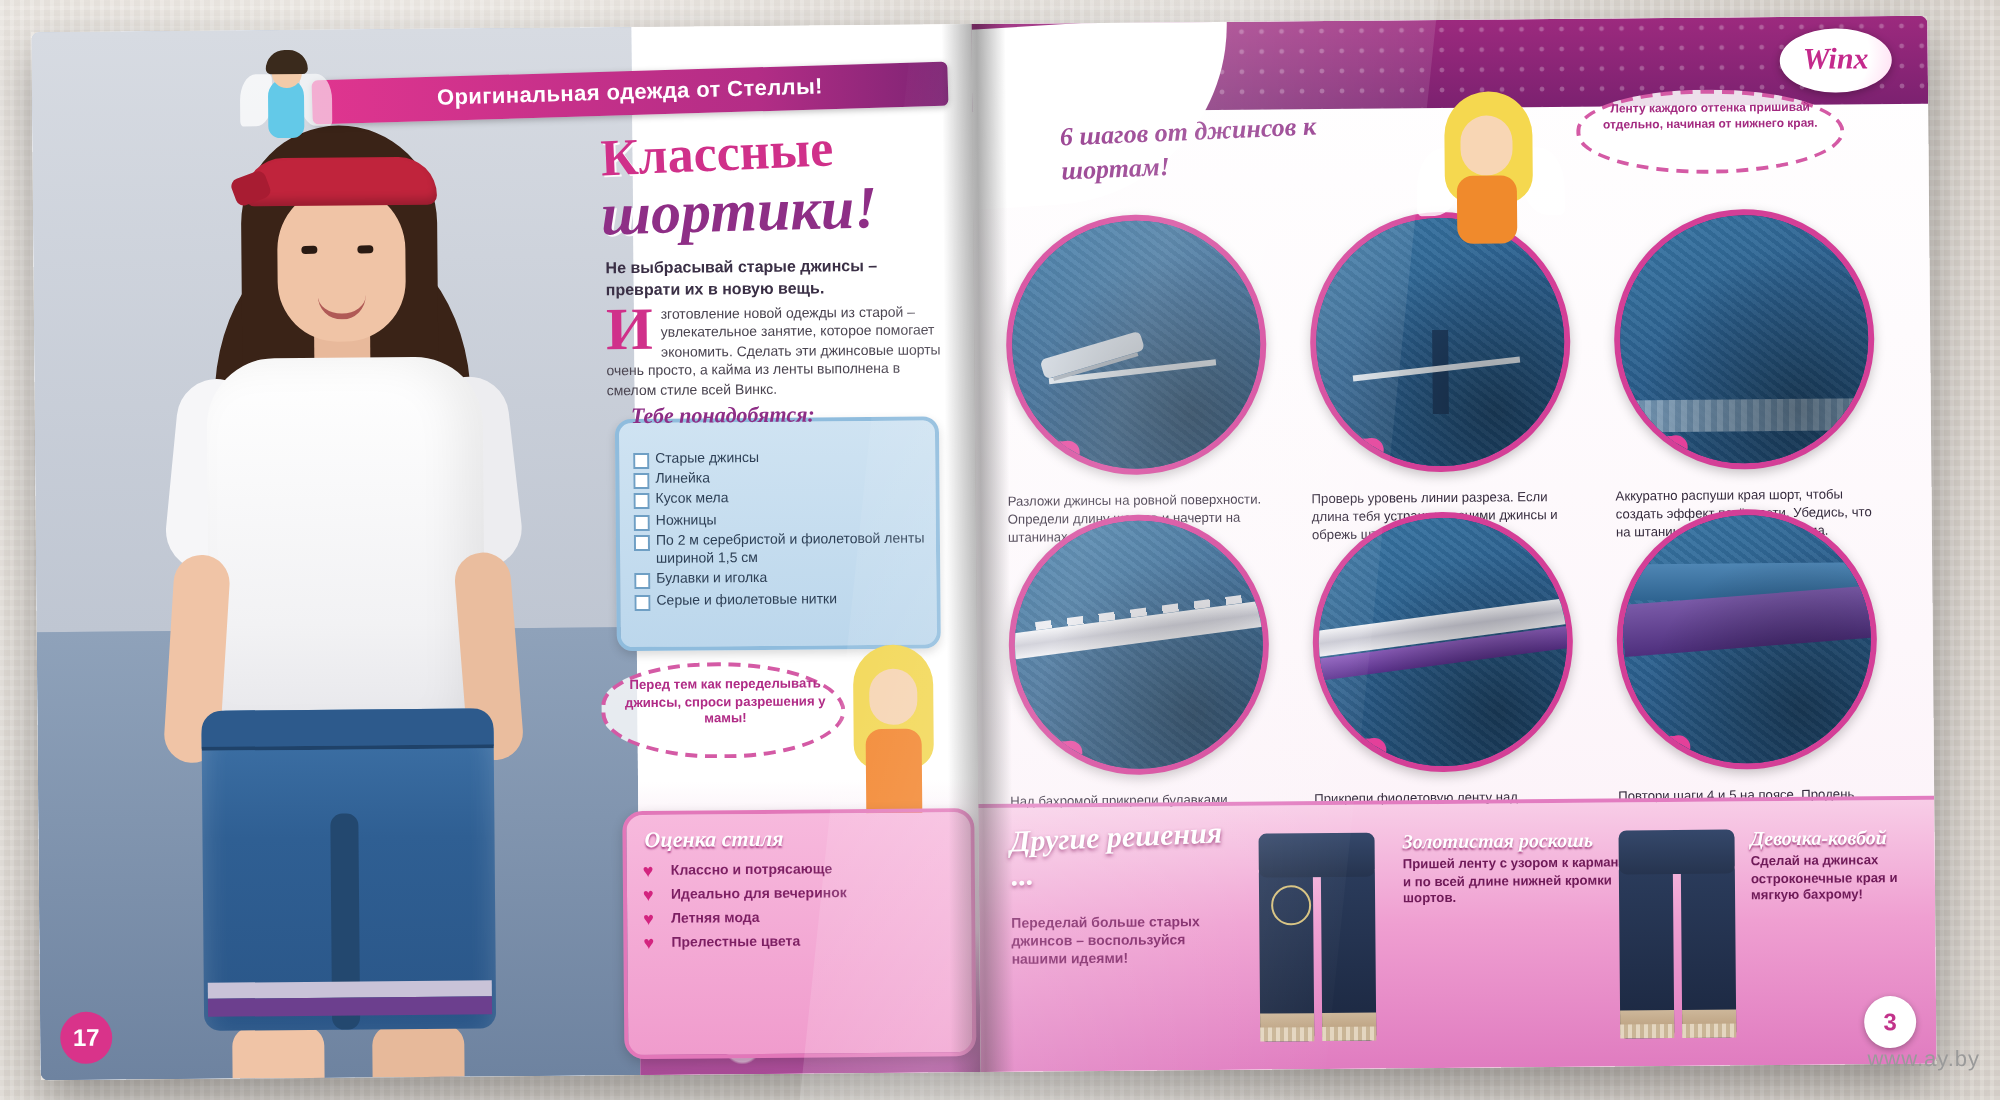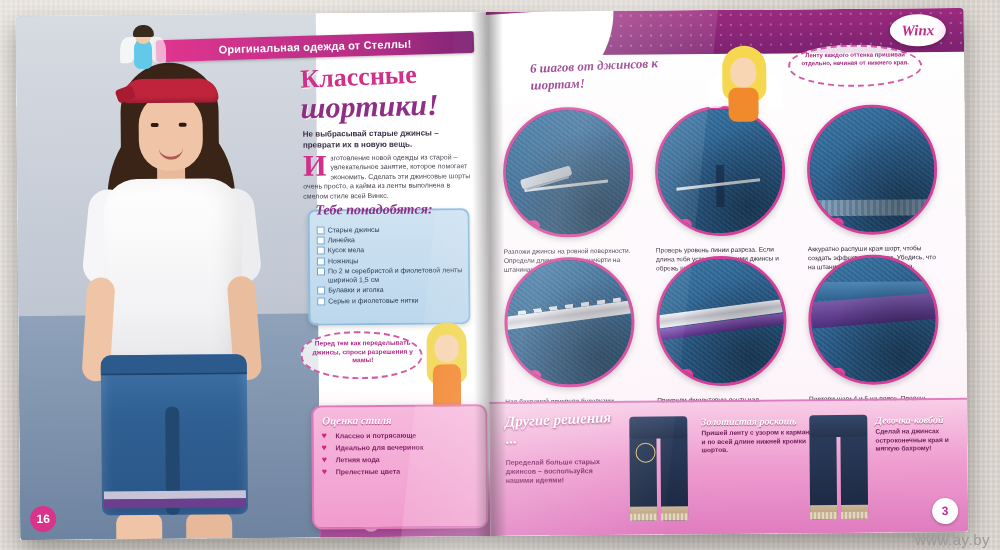--- a/index.html
+++ b/index.html
@@ -223,21 +223,21 @@
     position:absolute; left:290px; top:196px; width:158px; height:112px;
     background: linear-gradient(180deg,#cfe3f2 0%, #bcd7ec 100%);
     border: 2px solid #8fbcdd;
     border-radius: 8px;
     z-index:12;
     box-shadow: 0 2px 5px rgba(0,0,0,.15);
   }
   .mat-title {
     position:absolute; left:6px; top:-9px;
     font-family:"Liberation Serif", serif;
-    font-size:14px; color:#8e2e86; font-weight:bold; font-style:italic;
+    font-size:11px; color:#8e2e86; font-weight:bold; font-style:italic;
     background: transparent;
   }
   .mat-list {
     margin: 14px 0 0 7px;
     padding: 0;
     list-style: none;
   }
   .mat-list li {
     font-size: 7px;
     color:#2d3f55;
@@ -530,22 +530,22 @@
   .page-badge-right {
     position:absolute; right:10px; bottom:8px;
     width:26px;height:26px;border-radius:50%;
     background:#ffffff;color:#c2338b;font-size:12px;font-weight:bold;
     display:flex;align-items:center;justify-content:center;
     z-index:30;
     box-shadow:0 1px 3px rgba(0,0,0,.3);
   }
 
   .watermark {
-    position:absolute; right:10px; bottom:2px;
-    font-size:15px; color:#9a9a9a; letter-spacing:.5px;
+    position:absolute; right:10px; bottom:14px;
+    font-size:11px; color:#9a9a9a; letter-spacing:.5px;
     z-index:60;
   }
   .glare {
     position:absolute; left:430px; top:-30px; width:260px; height:600px;
     background: linear-gradient(100deg, rgba(255,255,255,0) 0%, rgba(255,255,255,.22) 45%, rgba(255,255,255,0) 100%);
     transform: rotate(6deg);
     pointer-events:none;
     z-index: 40;
   }
 </style>
@@ -640,21 +640,21 @@
       <div class="rating-box">
         <div class="rating-title">Оценка стиля</div>
         <ul class="rating-list">
           <li><span class="hrt">♥</span><span>Классно и потрясающе</span></li>
           <li><span class="hrt">♥</span><span>Идеально для вечеринок</span></li>
           <li><span class="hrt">♥</span><span>Летняя мода</span></li>
           <li><span class="hrt">♥</span><span>Прелестные цвета</span></li>
         </ul>
       </div>
 
-      <div class="page-badge-left">16</div>
+      <div class="page-badge-left">17</div>
     </div>
 
     <div class="page page-right">
       <div class="rp-header">
         <div class="dots"></div>
       </div>
       <div class="rp-swoosh"></div>
       <div class="winx-logo">Winx</div>
 
       <div class="steps-title">6 шагов от джинсов к шортам!</div>

